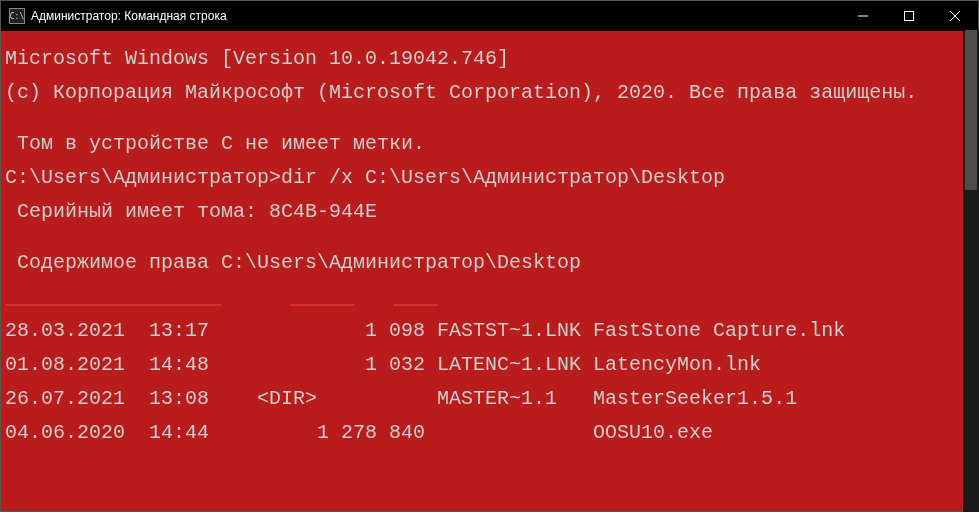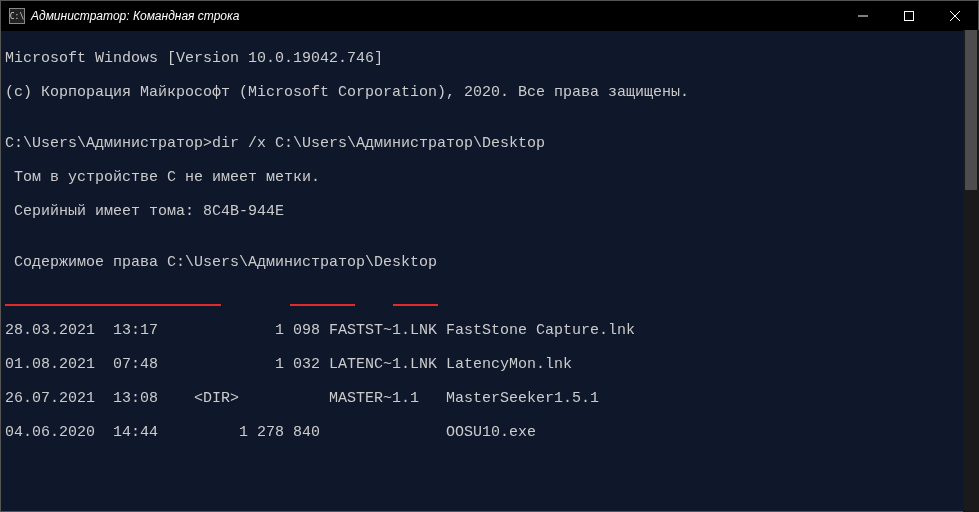--- a/index.html
+++ b/index.html
@@ -34,36 +34,36 @@
     margin: 0 6px 0 8px;
     background: #222;
     border: 1px solid #888;
     display: flex;
     align-items: center;
     justify-content: center;
     font-size: 8px;
     color: #ccc;
     font-family: Consolas, monospace;
   }
-  .title-text { flex: 0 0 auto; font-style: italic; }
+  .title-text { flex: 0 0 auto; }
   .title-spacer { flex: 1; }
   .win-btn {
     width: 46px;
     height: 30px;
     display: flex;
     align-items: center;
     justify-content: center;
     color: #ffffff;
   }
   .win-btn svg { width: 10px; height: 10px; }
   .terminal {
     flex: 1;
-    background: #0f172a;
+    background: #b91c1c;
     color: #cccccc;
-    font-size: 15px;
+    font-size: 20px;
     line-height: 17px;
     padding: 2px 4px;
     white-space: pre;
     overflow: hidden;
     position: relative;
   }
   .terminal .line { white-space: pre; }
   .highlight-line {
     position: relative;
   }
@@ -117,29 +117,29 @@
           <line x1="0" y1="0" x2="10" y2="10" stroke="#fff" stroke-width="1"></line>
           <line x1="10" y1="0" x2="0" y2="10" stroke="#fff" stroke-width="1"></line>
         </svg>
     </div>
   </div>
 
   <div class="terminal">
 <div class="line">Microsoft Windows [Version 10.0.19042.746]</div>
 <div class="line">(c) Корпорация Майкрософт (Microsoft Corporation), 2020. Все права защищены.</div>
 <div class="line"></div>
+<div class="line"> Том в устройстве C не имеет метки.</div>
 <div class="line"><span>C:\Users\Администратор&gt;</span><span>dir /x C:\Users\Администратор\Desktop</span></div>
-<div class="line"> Том в устройстве C не имеет метки.</div>
 <div class="line"> Серийный имеет тома: 8C4B-944E</div>
 <div class="line"></div>
 <div class="line"> Содержимое права C:\Users\Администратор\Desktop</div>
 <div class="line"></div>
 <div class="line highlight-line"><span class="red-underline seg1"></span><span class="red-underline seg2"></span><span class="red-underline seg3"></span></div>
 <div class="line">28.03.2021  13:17             1 098 FASTST~1.LNK FastStone Capture.lnk</div>
-<div class="line">01.08.2021  07:48             1 032 LATENC~1.LNK LatencyMon.lnk</div>
+<div class="line">01.08.2021  14:48             1 032 LATENC~1.LNK LatencyMon.lnk</div>
 <div class="line">26.07.2021  13:08    &lt;DIR&gt;          MASTER~1.1   MasterSeeker1.5.1</div>
 <div class="line">04.06.2020  14:44         1 278 840              OOSU10.exe</div>
 
 
 
 
 
 
 
 <div class="line"></div>

